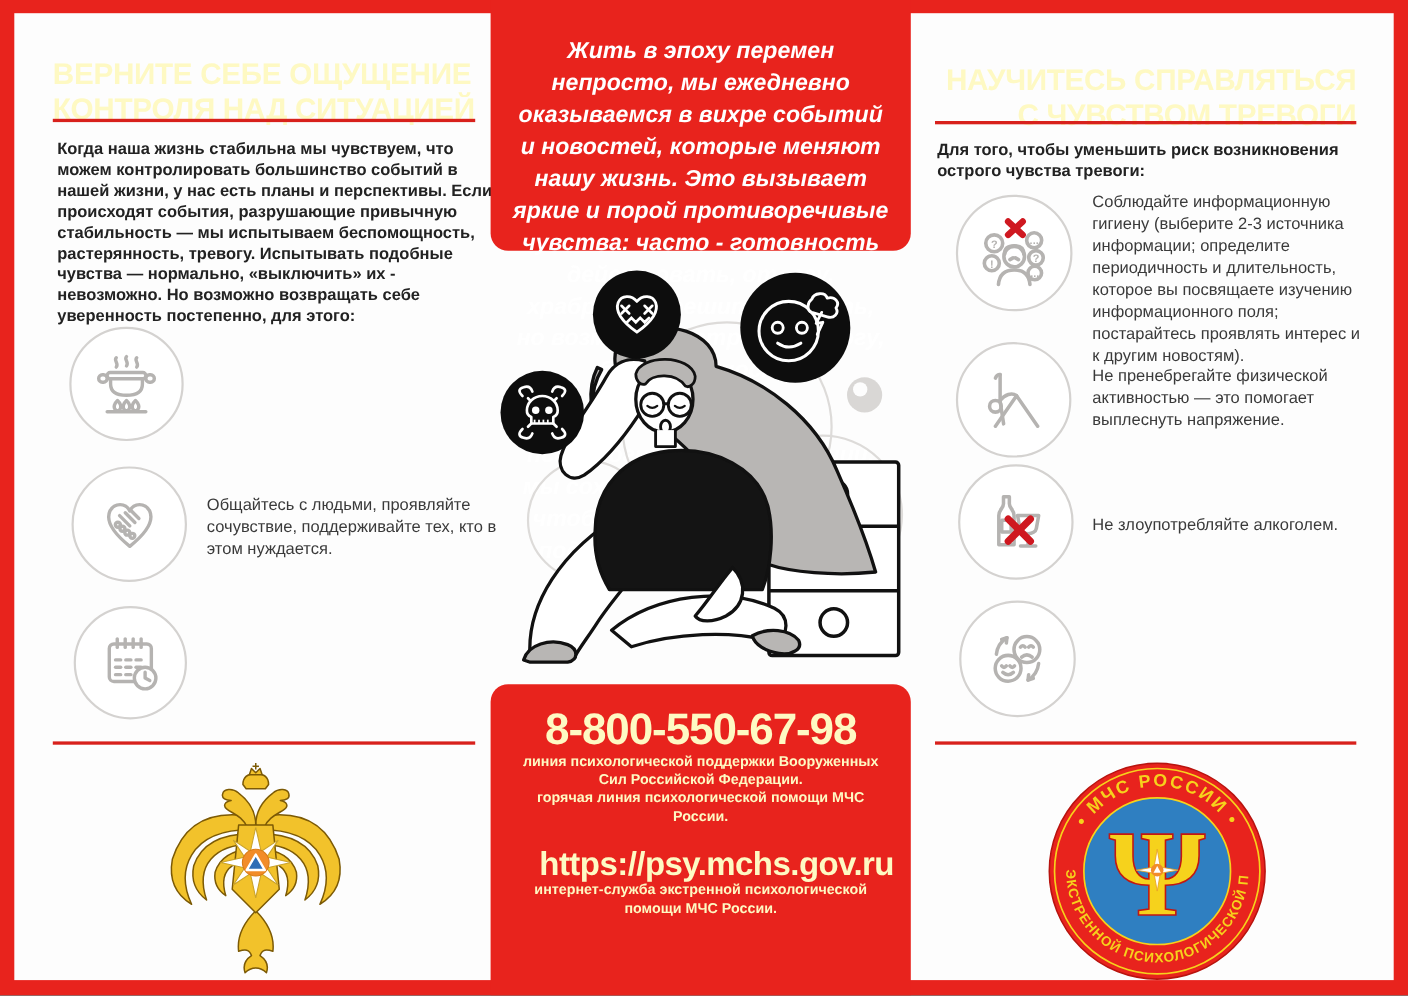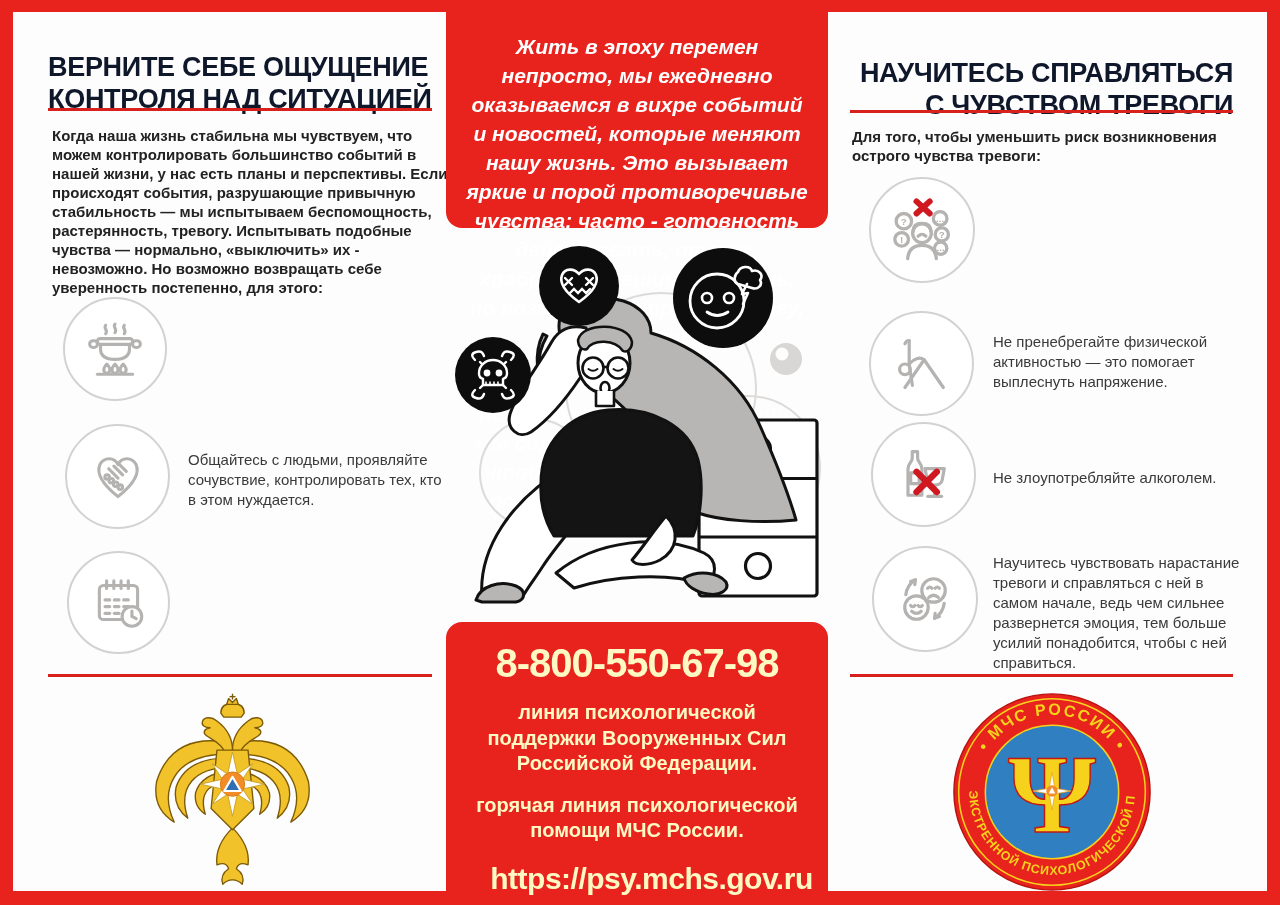--- a/index.html
+++ b/index.html
@@ -4,39 +4,39 @@
 <style>
   html,body{margin:0;padding:0;background:#555;}
   .poster{
     position:relative;width:1280px;height:905px;overflow:hidden;
     background:#e8231d;font-family:"Liberation Sans",sans-serif;
     -webkit-font-smoothing:antialiased;
   }
   .inner{position:absolute;left:13px;top:12px;width:1254px;height:879px;background:#fdfdfd;}
   .abs{position:absolute;}
   
-  .col-title{font-weight:800;font-size:27px;line-height:1.17;color:#0f172a;letter-spacing:-0.3px;}
+  .col-title{font-weight:800;font-size:27px;line-height:1.17;color:#fef9c3;letter-spacing:-0.3px;}
   .rule{height:3px;background:#d8211c;}
   .intro{font-size:15px;line-height:1.27;font-weight:600;color:#222;margin:4px;}
   .item-text{font-size:15px;line-height:1.33;font-weight:400;color:#3a3a3a;margin:0;}
   .icon-circle{border-radius:50%;border:2px solid #d4d2d0;background:#fff;
     display:flex;align-items:center;justify-content:center;box-sizing:border-box;}
   
   .red-top{
     position:absolute;left:446px;top:0;width:382px;height:228px;background:#e8231d;
     border-radius:0 0 16px 16px;box-sizing:border-box;padding:33px 20px 0 20px;text-align:center;
   }
   .red-top p{margin:0 0 19px 0;color:#fff;font-size:21px;line-height:1.38;font-weight:700;font-style:italic;}
   .red-bottom{
     position:absolute;left:446px;top:622px;width:382px;height:345px;background:#e8231d;
     border-radius:16px 16px 0 0;box-sizing:border-box;padding-top:20px;text-align:center;color:#fef9c3;
   }
   .hotline-number{font-size:40px;font-weight:800;letter-spacing:-1px;line-height:1.05;margin:0;}
   .hotline-url{font-size:30px;font-weight:800;letter-spacing:-0.5px;line-height:1.05;margin:0;}
-  .hotline-caption{font-size:20px;font-weight:700;line-height:1.28;margin:16px auto 0 auto;width:330px;}
+  .hotline-caption{font-size:13px;font-weight:700;line-height:1.28;margin:0 auto 0 auto;width:330px;}
   .hotline-gap1{margin-top:21px;}
   .hotline-gap2{margin-top:19px;margin-left:29px;}
   svg{display:block;}
   .gray-ic{stroke:#b5b3b1;fill:none;stroke-width:3;stroke-linecap:round;stroke-linejoin:round;}
   .bubble-txt{font-size:9px;font-weight:700;fill:#b5b3b1;}
 </style>
 </head>
 <body>
 
 <div class="poster">
@@ -71,21 +71,21 @@
         <path d="M21,22 l9,9"></path>
         <path d="M26,19.5 l8.5,8.5"></path>
         <path d="M31,17.5 l7,7"></path>
         <circle cx="19.5" cy="30" r="2.2"></circle>
         <circle cx="23.5" cy="33.6" r="2.2"></circle>
         <circle cx="27.8" cy="37" r="2.2"></circle>
         <circle cx="32.2" cy="39.8" r="2.2"></circle>
       </g>
     </svg>
   </div>
-  <p class="abs item-text" style="left:188px;top:450px;width:264px;">Общайтесь с людьми, проявляйте сочувствие, контролировать тех, кто в этом нуждается.</p>
+  <p class="abs item-text" style="left:188px;top:450px;width:264px;">Общайтесь с людьми, проявляйте сочувствие, поддерживайте тех, кто в этом нуждается.</p>
 
   <div class="abs icon-circle" style="left:67px;top:551px;width:103px;height:103px;">
     <svg width="62" height="62" viewBox="0 0 60 60">
       <g class="gray-ic">
         <rect x="11" y="13" width="37" height="33" rx="4"></rect>
         <line x1="18" y1="8.5" x2="18" y2="16"></line>
         <line x1="25" y1="8.5" x2="25" y2="16"></line>
         <line x1="32" y1="8.5" x2="32" y2="16"></line>
         <line x1="39" y1="8.5" x2="39" y2="16"></line>
         <line x1="16.5" y1="27" x2="21" y2="27"></line>
@@ -262,20 +262,21 @@
         <text x="11.5" y="42">!</text>
         <text x="48" y="37.5">?</text>
         <text x="47" y="49.5">...</text>
       </g>
       <g stroke="#cf1820" stroke-width="5.4" stroke-linecap="round">
         <line x1="25" y1="4" x2="37" y2="15"></line>
         <line x1="37" y1="4" x2="25" y2="15"></line>
       </g>
     </svg>
   </div>
+  <p class="abs item-text" style="left:993px;top:174px;width:254px;">Соблюдайте информационную гигиену (выберите 2-3 источника информации; определите периодичность и длительность, которое вы посвящаете изучению информационного поля; постарайтесь проявлять интерес и к другим новостям).</p>
 
   <div class="abs icon-circle" style="left:869px;top:311px;width:105px;height:105px;">
     <svg width="64" height="64" viewBox="0 0 60 60">
       <g class="gray-ic">
         <path d="M14,52 L32,26 L50,52"></path>
         <path d="M32,26 C28,23 22,25 18,30"></path>
         <circle cx="14" cy="35" r="5"></circle>
         <path d="M18,30 L18,8"></path>
         <path d="M18,8 q-3,0 -4,3"></path>
         <path d="M18,31 L21,50"></path>
@@ -310,21 +311,20 @@
         <circle cx="22" cy="38" r="11" fill="#fff"></circle>
         <path d="M16.5,36 q2,2.5 4,0 M23.5,36 q2,2.5 4,0"></path>
         <path d="M17.5,41.5 q4.5,4 9,0"></path>
         <path d="M12,26 a19,19 0 0 1 9,-14"></path>
         <path d="M21,12 l-4.5,1.5 M21,12 l-0.5,4.5"></path>
         <path d="M48,34 a19,19 0 0 1 -9,14"></path>
         <path d="M39,48 l4.5,-1.5 M39,48 l0.5,-4.5"></path>
       </g>
     </svg>
   </div>
-  <p class="abs item-text" style="left:993px;top:553px;width:258px;">Научитесь чувствовать нарастание тревоги и справляться с ней в самом начале, ведь чем сильнее развернется эмоция, тем больше усилий понадобится, чтобы с ней справиться.</p>
 
   <div class="abs rule" style="left:850px;top:674px;width:383px;"></div>
 
   <svg class="abs" style="left:948px;top:692px;" width="208" height="200" viewBox="0 0 210 210">
     <defs>
       <path id="arcTop" d="M 24,105 A 81,81 0 0 1 186,105"></path>
       <path id="arcBottom" d="M 18,105 A 87,87 0 0 0 192,105"></path>
     </defs>
     <circle cx="105" cy="105" r="103" fill="#e8231d" stroke="#b8140f" stroke-width="1.5"></circle>
     <circle cx="105" cy="105" r="98" fill="none" stroke="#f6d21c" stroke-width="1.6"></circle>

